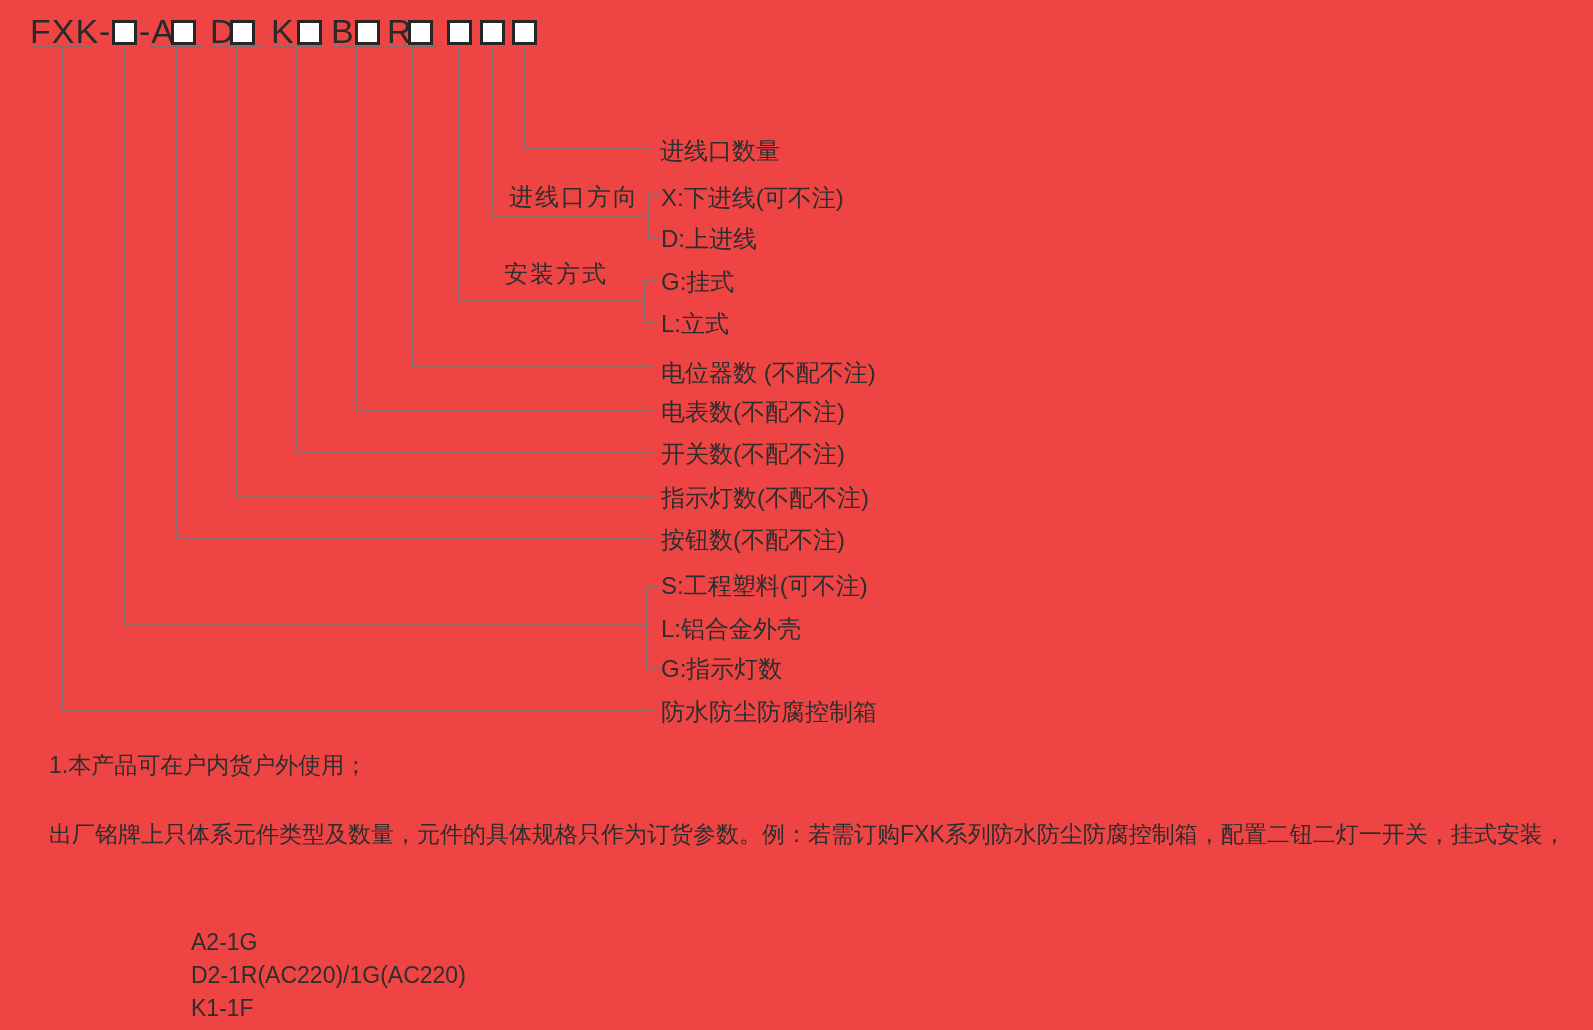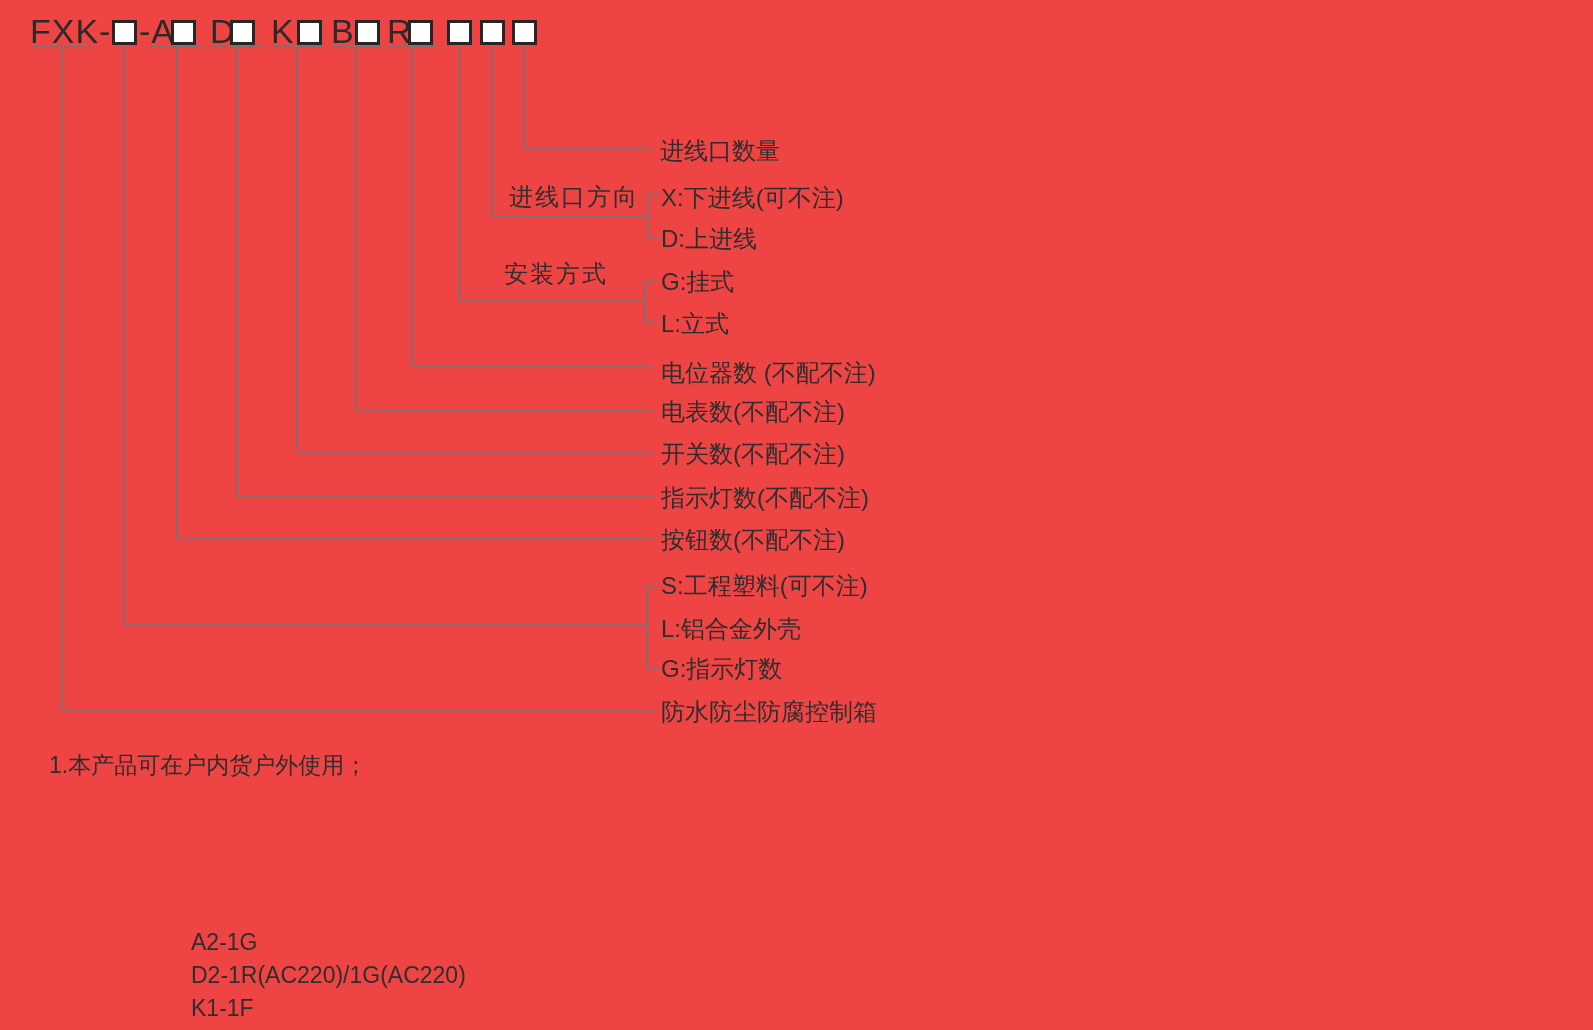--- a/index.html
+++ b/index.html
@@ -107,17 +107,18 @@
   <div class="label" style="left:661px; top:399px">电表数(不配不注)</div>
   <div class="label" style="left:661px; top:441px">开关数(不配不注)</div>
   <div class="label" style="left:661px; top:485px">指示灯数(不配不注)</div>
   <div class="label" style="left:661px; top:527px">按钮数(不配不注)</div>
   <div class="label" style="left:661px; top:573px">S:工程塑料(可不注)</div>
   <div class="label" style="left:661px; top:616px">L:铝合金外壳</div>
   <div class="label" style="left:661px; top:656px">G:指示灯数</div>
   <div class="label" style="left:661px; top:699px">防水防尘防腐控制箱</div>
 
   <div class="note" style="top:752px">1.本产品可在户内货户外使用；</div>
+  <div class="note" style="top:821px">出厂铭牌上只体系元件类型及数量，元件的具体规格只作为订货参数。例：若需订购FXK系列防水防尘防腐控制箱，配置二钮二灯一开关，挂式安装，</div>
   <div class="note indent" style="top:929px">A2-1G</div>
   <div class="note indent" style="top:962px">D2-1R(AC220)/1G(AC220)</div>
   <div class="note indent" style="top:995px">K1-1F</div>
 
 </div>
 
 </body></html>

